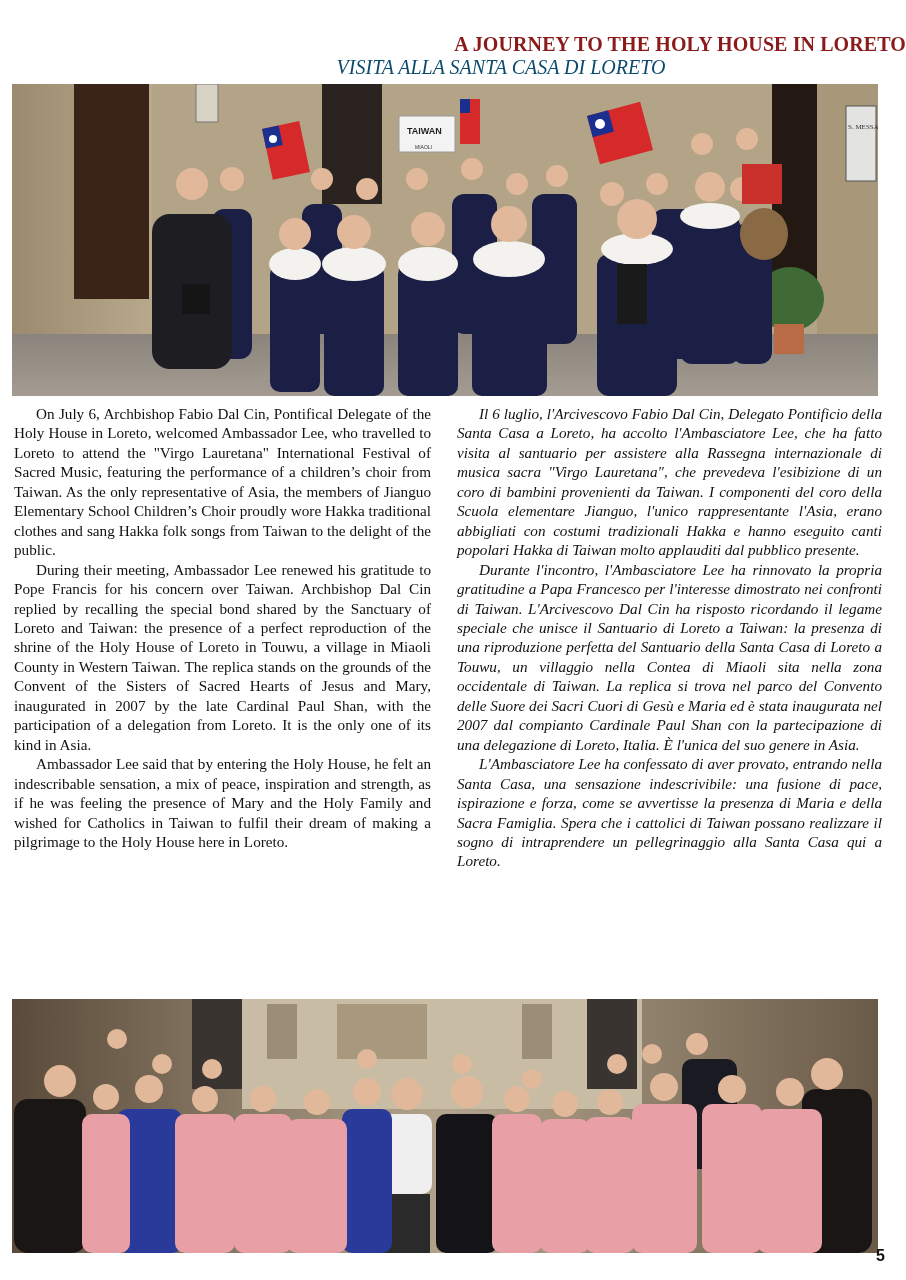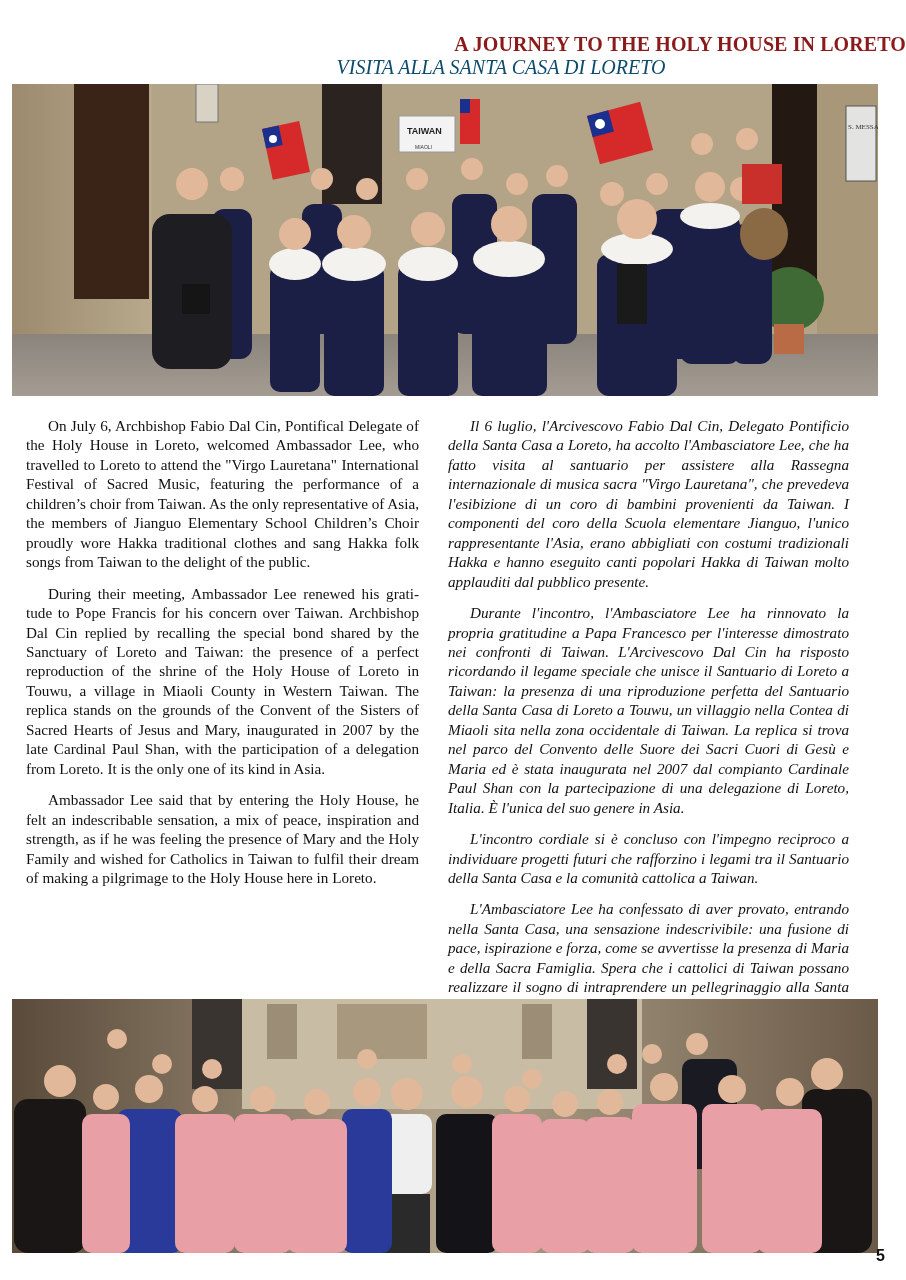--- a/index.html
+++ b/index.html
@@ -8,22 +8,22 @@
   .title { position: absolute; left: 0; width: 906px; top: 32px; text-align: right;
            color: #8b1a1a; font-weight: bold; font-size: 20px; line-height: 24px; letter-spacing: 0.1px; }
   .subtitle { position: absolute; left: 0; width: 906px; top: 55px; text-align: center;
            color: #0c4a6e; font-style: italic; font-size: 20px; line-height: 24px; margin-left: 48px; }
   .photo { position: absolute; overflow: hidden; }
   .photo svg { display: block; width: 100%; height: 100%; }
   #photo-top { left: 12px; top: 84px; width: 866px; height: 312px; }
   #photo-bottom { left: 12px; top: 999px; width: 866px; height: 254px; }
   .col { position: absolute; top: 404px; font-size: 15.2px; line-height: 19.45px; text-align: justify; hyphens: manual; }
   #col-en { left: 14px; width: 417px; }
-  #col-it { left: 436px; width: 425px; font-style: italic; }
-  .col p { margin: 12px; text-indent: 22px; font-family: Liberation Serif, serif; }
+  #col-it { left: 457px; width: 425px; font-style: italic; }
+  .col p { margin: 0; text-indent: 22px; font-family: Liberation Serif, serif; }
   .page-number { position: absolute; left: 876px; top: 1247px; font-size: 16px; font-weight: bold;
                  font-family: "Liberation Sans", "DejaVu Sans", sans-serif; }
 </style>
 </head>
 <body>
 
 <div class="title">A JOURNEY TO THE HOLY HOUSE IN LORETO</div>
 <div class="subtitle">VISITA ALLA SANTA CASA DI LORETO</div>
 
 <div id="photo-top" class="photo">
@@ -130,21 +130,20 @@
 
 <div id="col-en" class="col">
   <p>On July 6, Archbishop Fabio Dal Cin, Pontifical Delegate of the Holy House in Loreto, welcomed Ambassador Lee, who travelled to Loreto to attend the "Virgo Lauretana" In­ternational Festival of Sacred Music, featuring the per­formance of a children’s choir from Taiwan. As the only rep­resentative of Asia, the members of Jianguo Elementary School Children’s Choir proudly wore Hakka traditional clothes and sang Hakka folk songs from Taiwan to the de­light of the public.</p>
   <p>During their meeting, Ambassador Lee renewed his grati­tude to Pope Francis for his concern over Taiwan. Archbishop Dal Cin replied by recalling the special bond shared by the Sanctuary of Loreto and Taiwan: the presence of a perfect reproduction of the shrine of the Holy House of Loreto in Touwu, a village in Miaoli County in Western Tai­wan. The replica stands on the grounds of the Convent of the Sisters of Sacred Hearts of Jesus and Mary, inaugurated in 2007 by the late Cardinal Paul Shan, with the participation of a delegation from Loreto. It is the only one of its kind in Asia.</p>
   <p>Ambassador Lee said that by entering the Holy House, he felt an indescribable sensation, a mix of peace, inspiration and strength, as if he was feeling the presence of Mary and the Holy Family and wished for Catholics in Taiwan to fulfil their dream of making a pilgrimage to the Holy House here in Loreto.</p>
 </div>
 
 <div id="col-it" class="col">
   <p>Il 6 luglio, l'Arcivescovo Fabio Dal Cin, Delegato Pontifi­cio della Santa Casa a Loreto, ha accolto l'Ambasciatore Lee, che ha fatto visita al santuario per assistere alla Rassegna internazionale di musica sacra "Virgo Lauretana", che preve­deva l'esibizione di un coro di bambini provenienti da Taiwan. I componenti del coro della Scuola elementare Jianguo, l'unico rappresentante l'Asia, erano abbigliati con costumi tradizionali Hakka e hanno eseguito  canti popolari Hakka di Taiwan molto applauditi dal pubblico presente.</p>
   <p>Durante l'incontro, l'Ambasciatore Lee ha rinnovato la propria gratitudine a Papa Francesco per l'interesse dimo­strato nei confronti di Taiwan. L'Arcivescovo Dal Cin ha risposto ricordando il legame speciale che unisce il Santuario di Loreto a Taiwan: la presenza di una riproduzione perfetta del Santuario della Santa Casa di Loreto a Touwu, un villag­gio nella Contea di Miaoli sita nella zona occidentale di Taiwan. La replica si trova nel parco del Convento delle Suore dei Sacri Cuori di Gesù e Maria ed è stata inaugurata nel 2007 dal compianto Cardinale Paul Shan con la partecipazio­ne di una delegazione di Loreto, Italia. È l'unica del suo gene­re in Asia.</p>
-  <p>L'incontro cordiale si è concluso con l'impegno reciproco a individuare progetti futuri che rafforzino i legami tra il San­tuario della Santa Casa e la comunità cattolica a Taiwan.</p>
   <p>L'Ambasciatore Lee ha confessato di aver provato, entran­do nella Santa Casa, una sensazione indescrivibile: una fusio­ne di pace, ispirazione e forza, come se avvertisse la presenza di Maria e della Sacra Famiglia. Spera che i cattolici di Taiwan possano realizzare il sogno di intraprendere un pelle­grinaggio alla Santa Casa qui a Loreto.</p>
 </div>
 
 <div id="photo-bottom" class="photo">
   <svg viewBox="0 0 866 254" preserveAspectRatio="none">
     <defs>
       <linearGradient id="bgB" x1="0" x2="1">
           <stop offset="0" stop-color="#5a4a3a"></stop>
           <stop offset="0.5" stop-color="#b2a48c"></stop>
           <stop offset="1" stop-color="#6a5a48"></stop>

